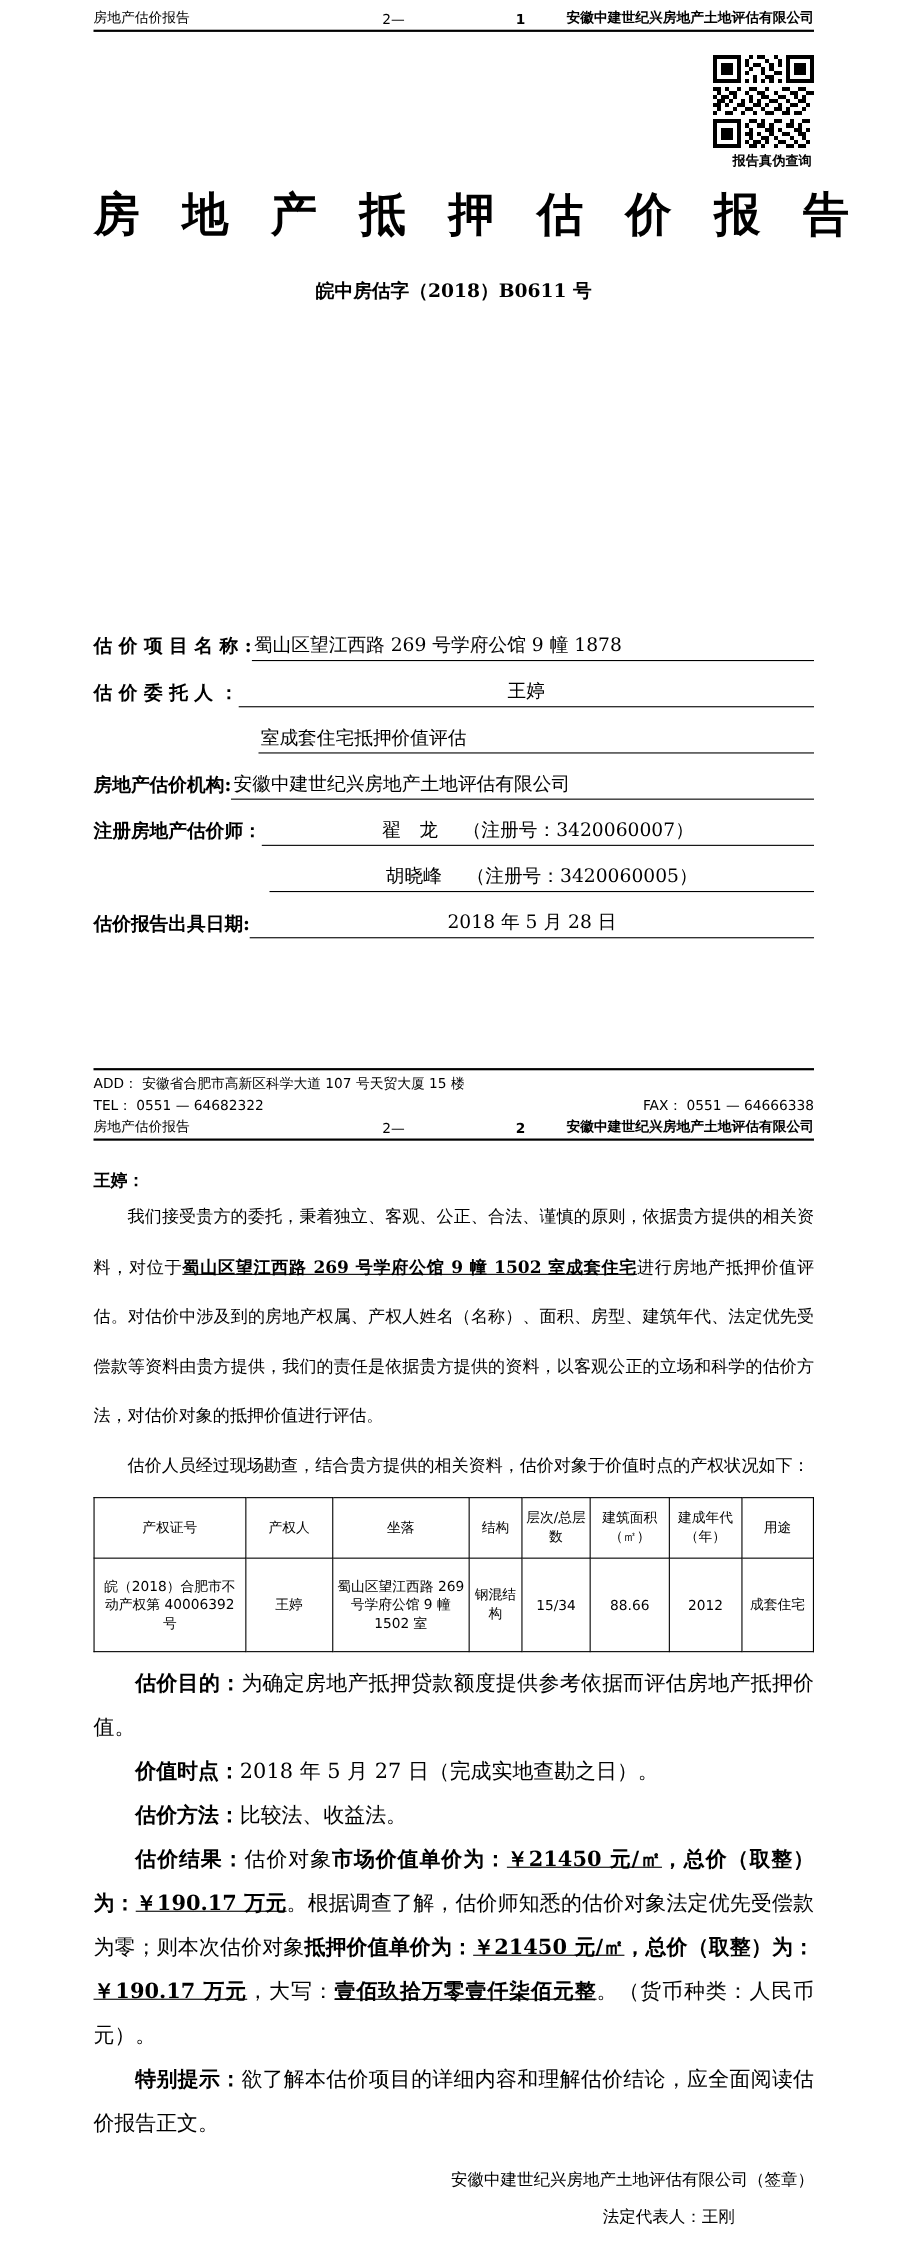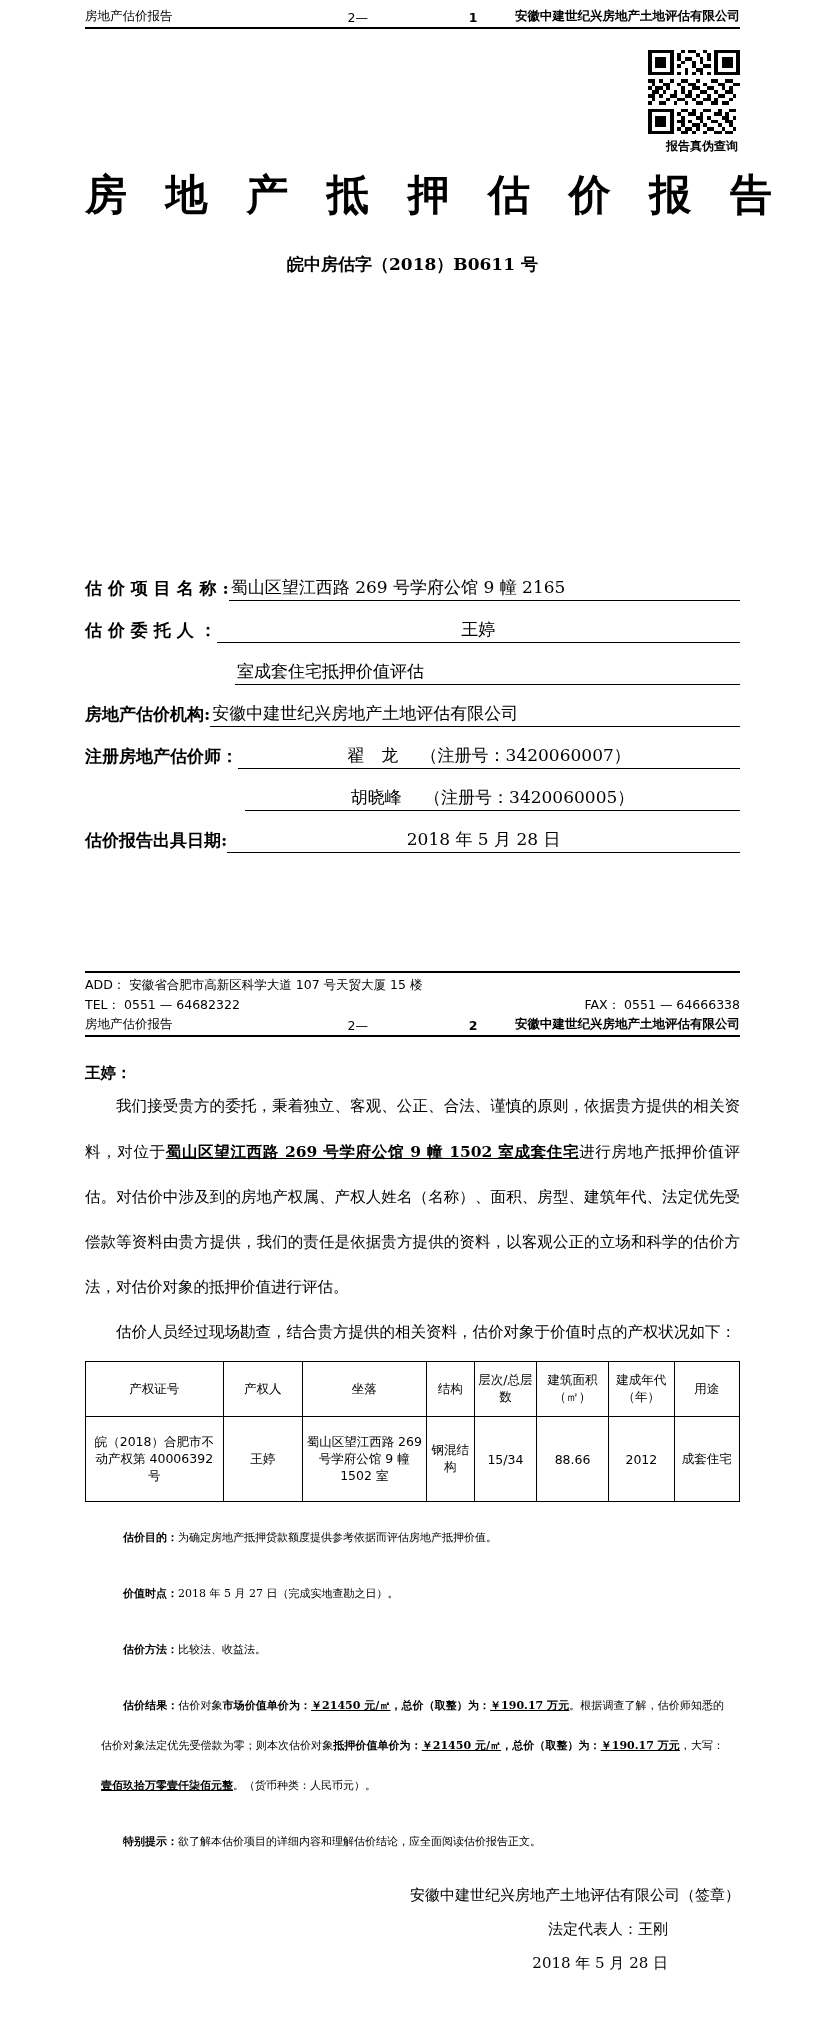--- a/index.html
+++ b/index.html
@@ -34,21 +34,21 @@
   .para{font-size:15.5px;line-height:45px;text-indent:2em;margin:0;text-align:justify;}
   .seg-bu{font-weight:bold;text-decoration:underline;}
   .seg-b{font-weight:bold;}
   
   table.prop{border-collapse:collapse;width:100%;margin-top:6px;font-size:12.5px;font-family:"DejaVu Sans","Liberation Sans",sans-serif;}
   table.prop th,table.prop td{border:1px solid #000;text-align:center;padding:6px 3px;font-weight:normal;}
   table.prop th{height:42px;}
   table.prop td{height:72px;}
   
   .items{margin-top:8px;}
-  .item{font-size:11px;line-height:40px;text-indent:2em;margin:16px;text-align:justify;}
+  .item{font-size:19px;line-height:40px;text-indent:2em;margin:0;text-align:justify;}
   .item .ilabel{font-weight:bold;}
   
   .sig{margin-top:14px;font-size:15px;}
   .sig .line1{text-align:right;line-height:34px;}
   .sig .line2,.sig .line3{text-align:right;padding-right:72px;line-height:34px;}
 </style>
 </head>
 <body>
 
 <div class="page">
@@ -187,21 +187,21 @@
     </div>
     <div class="qr-caption">报告真伪查询</div>
   </div>
 
   <div class="main-title">房 地 产 抵 押 估 价 报 告</div>
   <div class="doc-no">皖中房估字（2018）B0611 号</div>
 
   <div class="form">
     <div class="frow">
       <span class="flabel">估 价 项 目 名 称 :</span>
-      <span class="fvalue">蜀山区望江西路 269 号学府公馆 9 幢 2165</span>
+      <span class="fvalue">蜀山区望江西路 269 号学府公馆 9 幢 1878</span>
     </div>
     <div class="frow">
       <span class="flabel">估 价 委 托 人 ：</span>
       <span class="fvalue center">王婷</span>
     </div>
     <div class="frow">
       <span class="findent"></span>
       <span class="fvalue">室成套住宅抵押价值评估</span>
     </div>
     <div class="frow">

